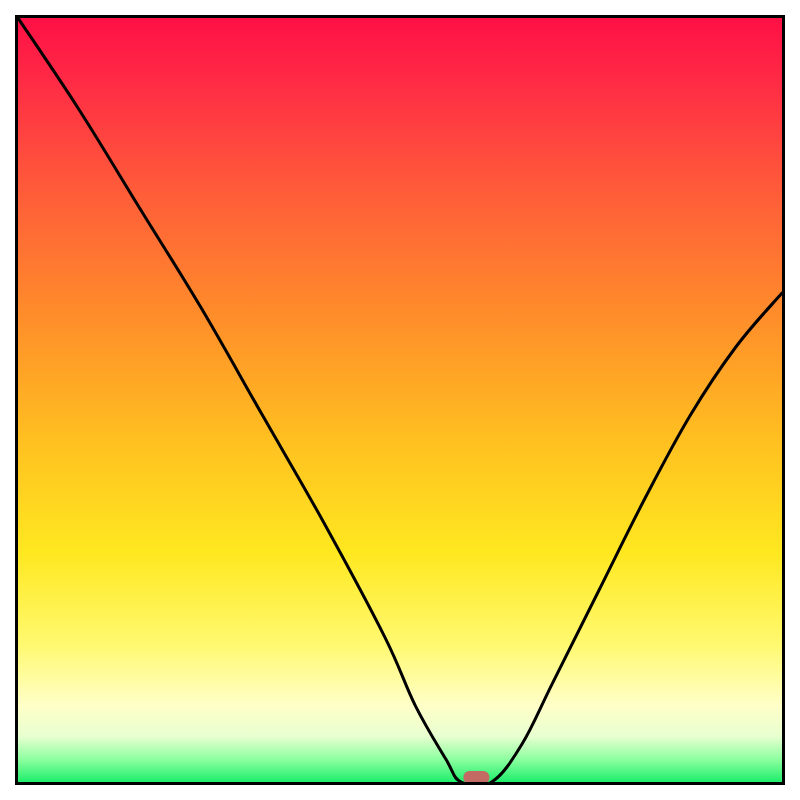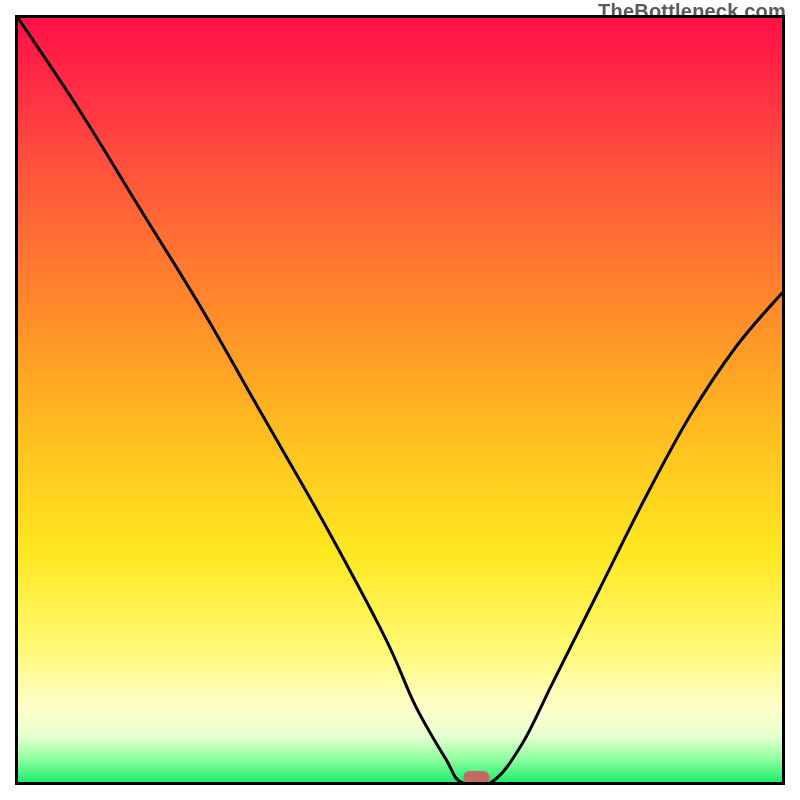--- a/index.html
+++ b/index.html
@@ -62,21 +62,20 @@
     font-weight: 600;
     color: #5a5a5a;
     letter-spacing: 0.2px;
     user-select: none;
   }
 </style>
 </head>
 <body>
 
 <div class="stage">
-  <div class="watermark">TheBottleneck.com</div>
 
   <div class="plot-area">
     <div class="gradient-bg"></div>
     <svg class="curve-svg" viewBox="0 0 764 764" preserveAspectRatio="none">
       <path fill="none" stroke="#000" stroke-width="3" stroke-linecap="round" stroke-linejoin="round" d="M 0.0 0.0 C 11.0 16.5, 39.1 57.3, 61.1 91.7 C 83.1 126.1, 100.2 155.2, 122.2 191.0 C 144.2 226.8, 161.4 253.2, 183.4 290.3 C 205.4 327.5, 222.5 358.8, 244.5 397.3 C 266.5 435.8, 283.6 464.4, 305.6 504.2 C 327.6 544.1, 350.2 585.8, 366.7 618.8 C 383.2 651.8, 386.3 665.6, 397.3 687.6 C 408.3 709.6, 419.6 727.3, 427.8 741.1 C 436.1 754.8, 434.9 759.9, 443.1 764.0 C 451.4 768.1, 462.7 770.9, 473.7 764.0 C 484.7 757.1, 493.2 743.7, 504.2 725.8 C 515.2 707.9, 521.0 692.2, 534.8 664.7 C 548.6 637.2, 564.1 606.0, 580.6 573.0 C 597.1 540.0, 610.0 512.9, 626.5 481.3 C 643.0 449.7, 655.8 424.8, 672.3 397.3 C 688.8 369.8, 701.7 350.5, 718.2 328.5 C 734.7 306.5, 755.7 284.7, 764.0 275.0"></path>
       <rect class="marker" rx="6" ry="6" width="26" height="13" x="445.4" y="753.0" fill="#c26a63"></rect>
     </svg>
   </div>
 </div>
 

